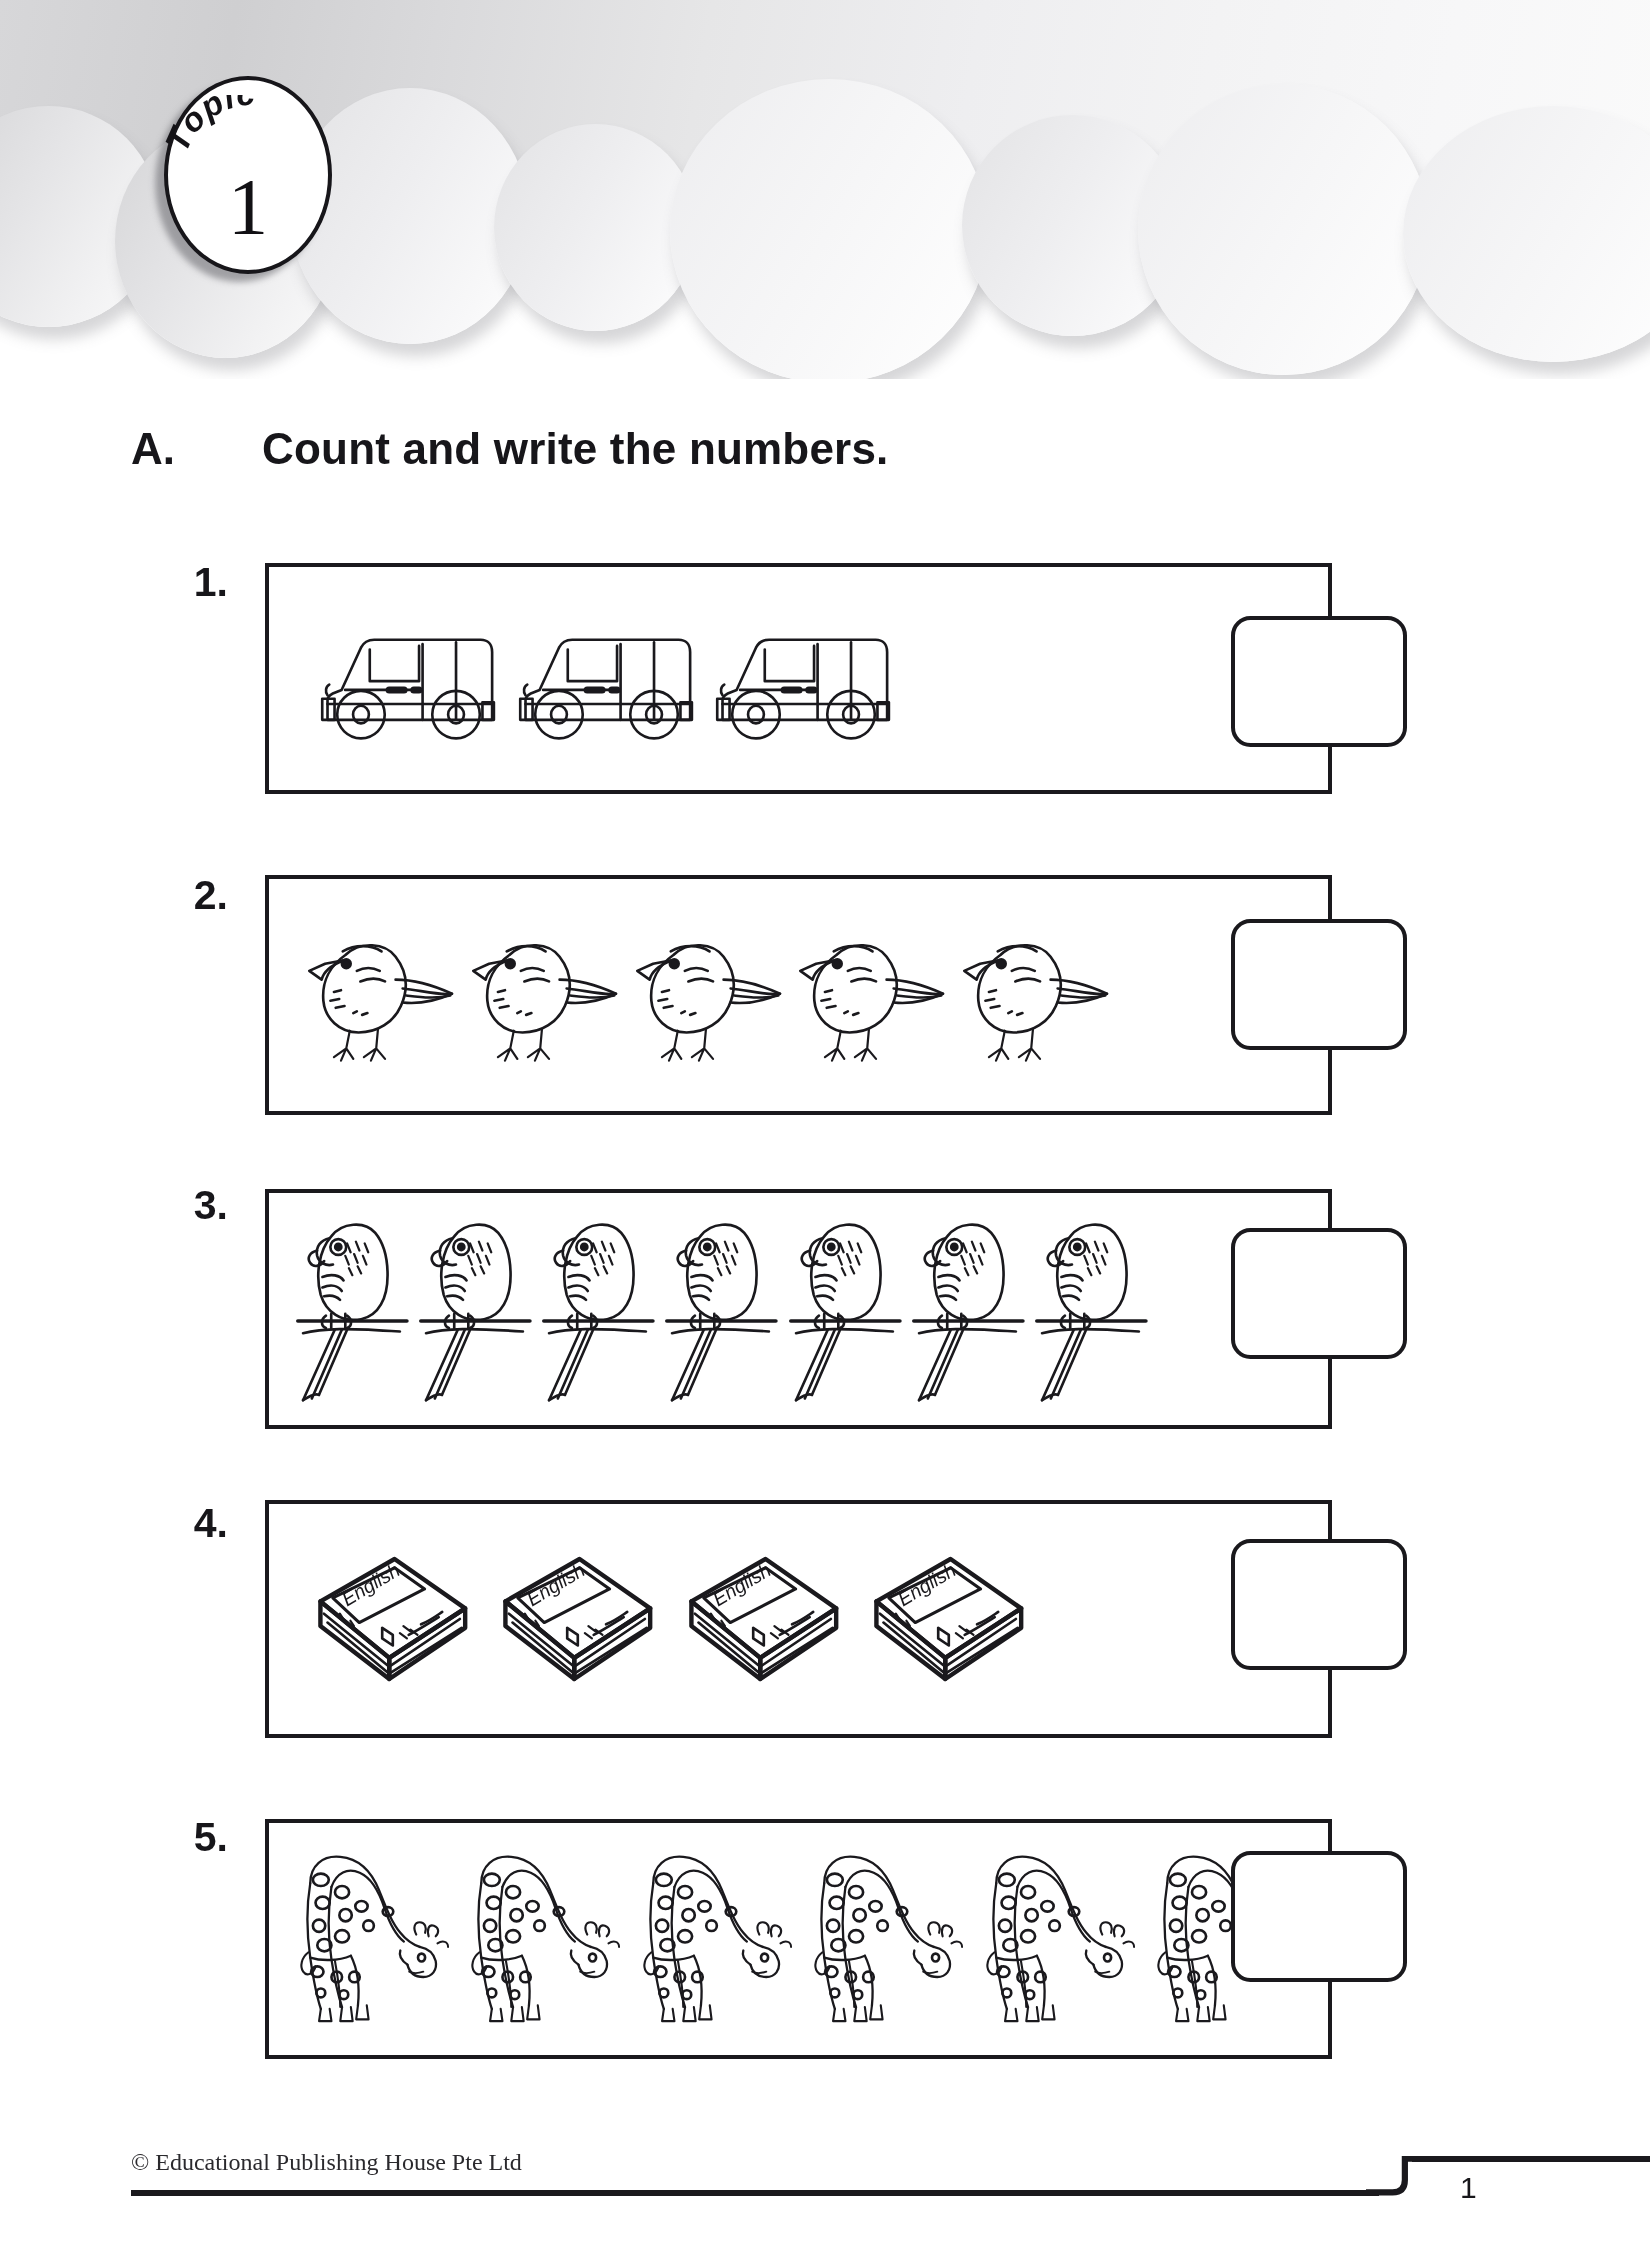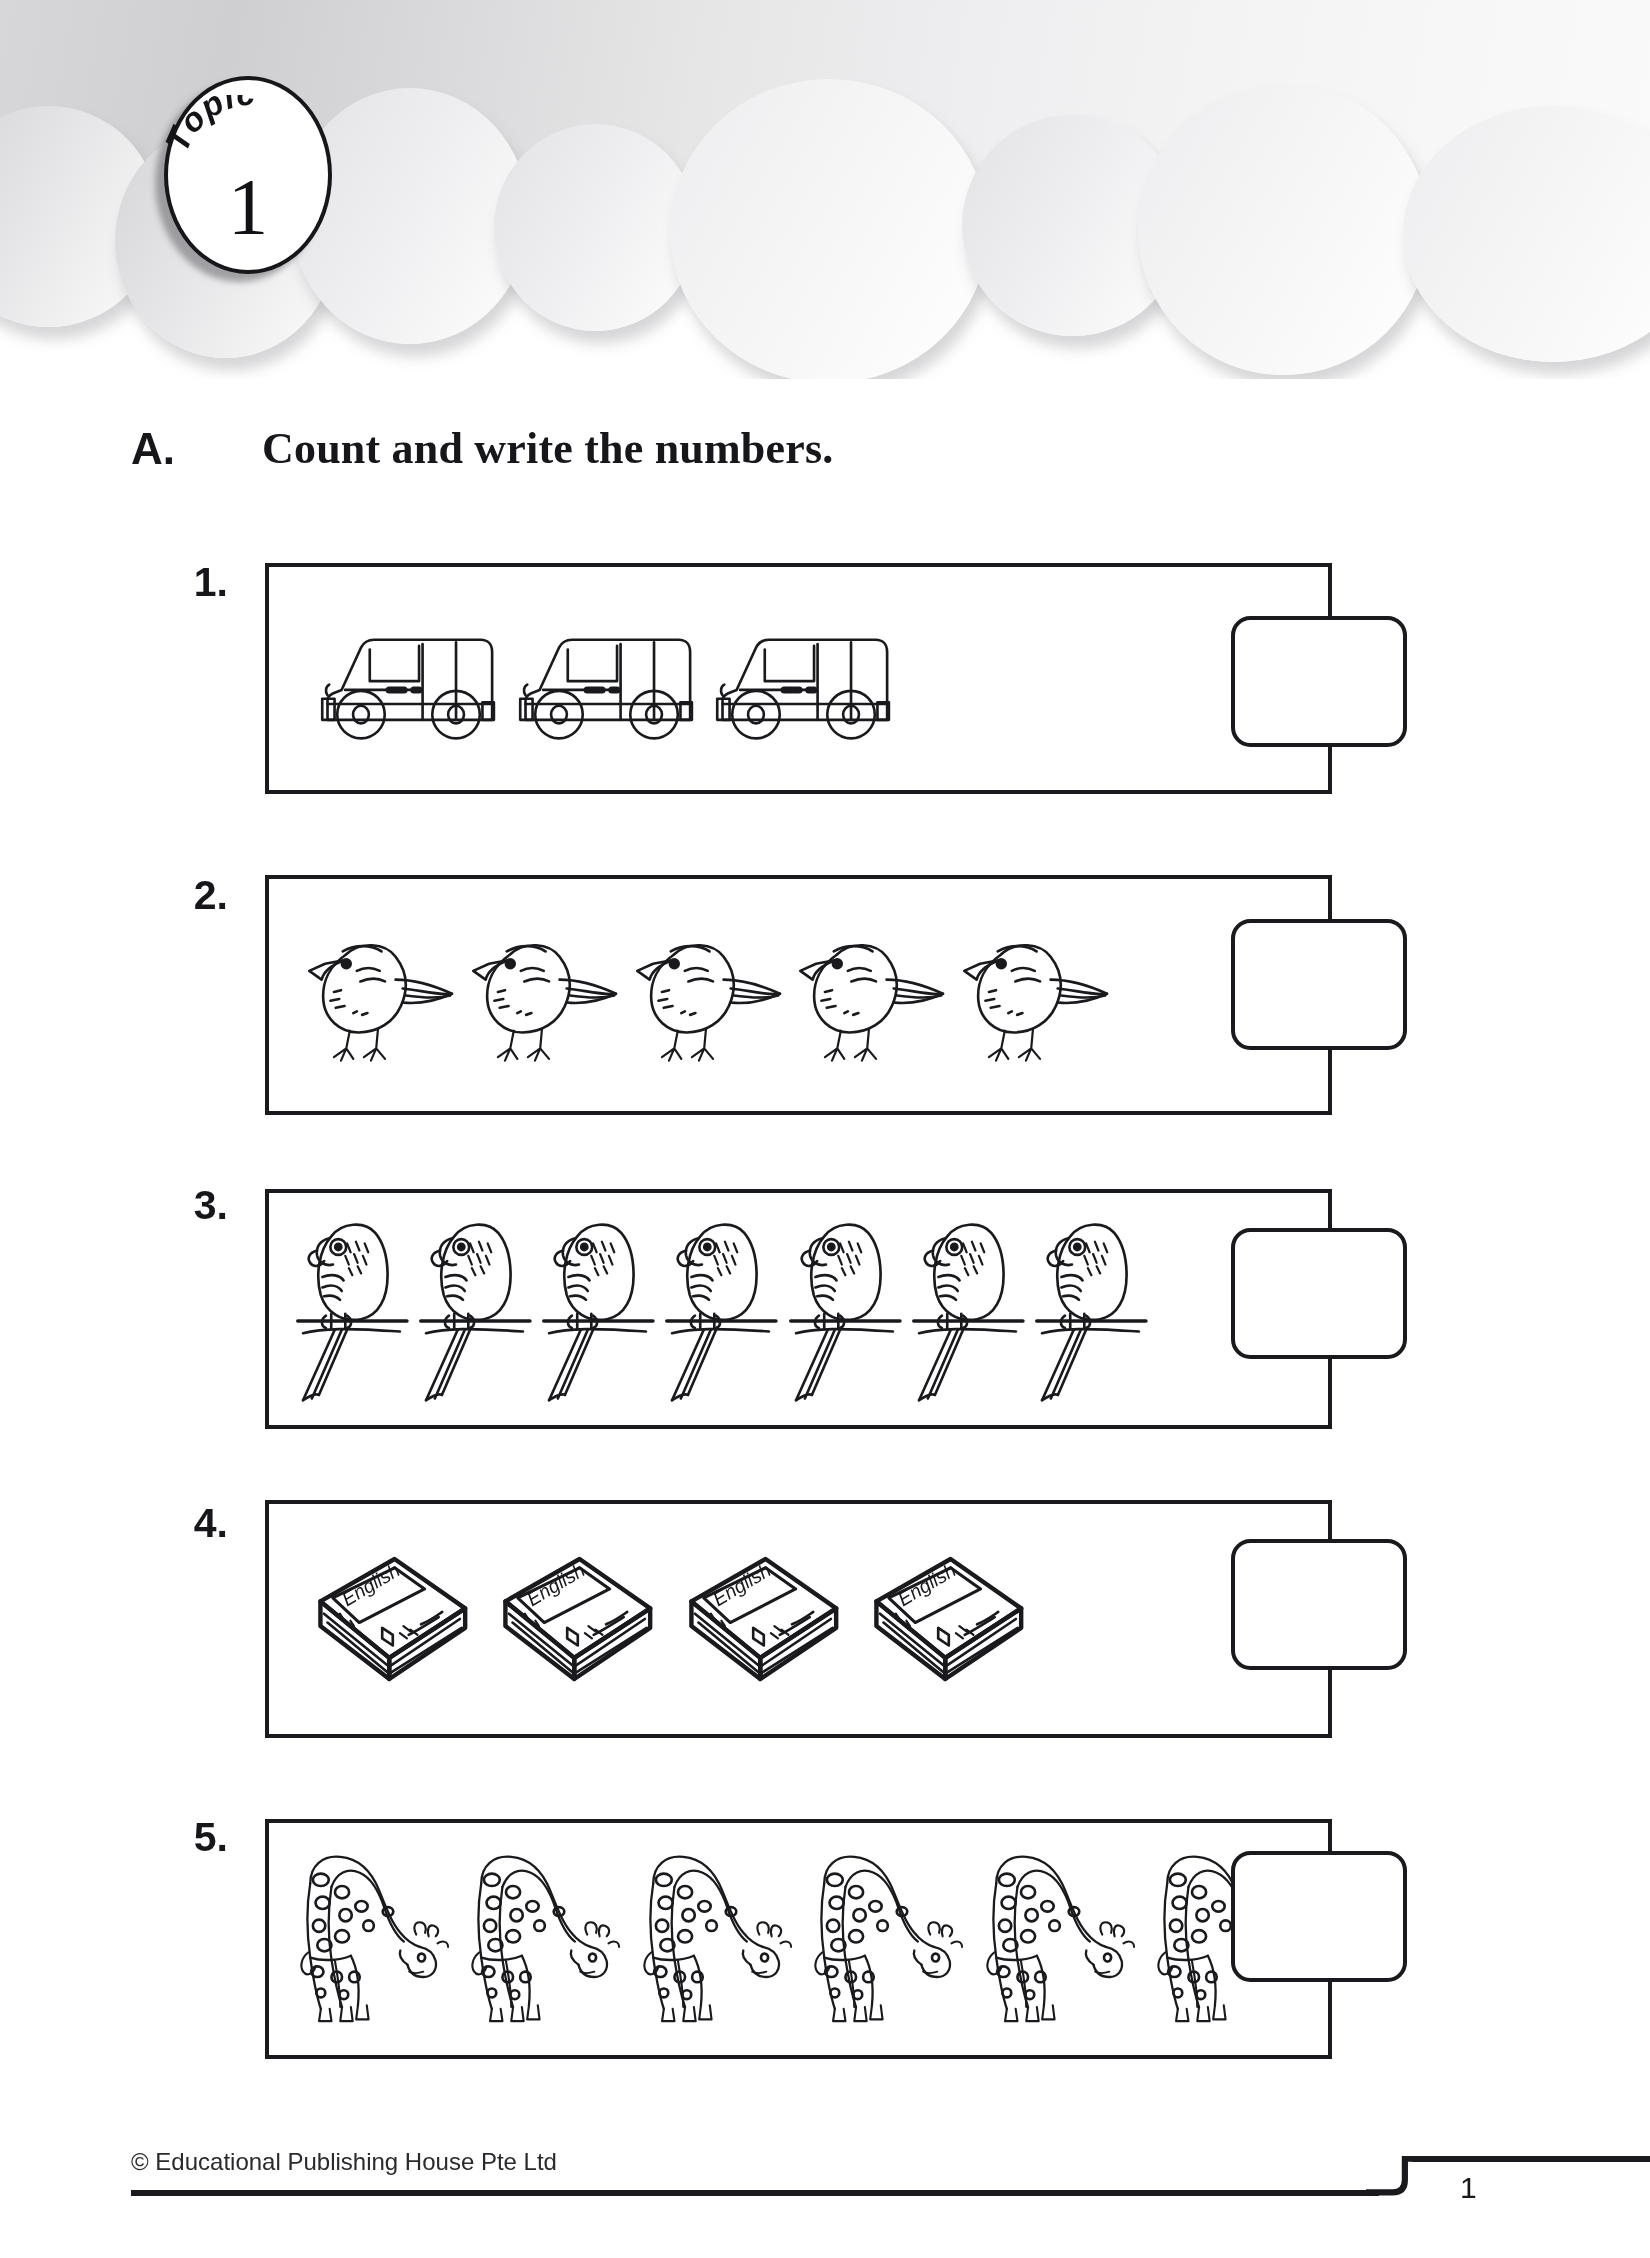--- a/index.html
+++ b/index.html
@@ -112,21 +112,21 @@
     left: 0; top: 0;
     font-family: "Liberation Sans", sans-serif;
     font-weight: bold;
     font-size: 44px;
     line-height: 51px;
     color: #17161a;
   }
   .section-text {
     position: absolute;
     left: 131px; top: 0;
-    font-family: Liberation Serif, serif;
+    font-family: Liberation Sans, sans-serif;
     font-weight: bold;
     font-size: 44px;
     line-height: 51px;
     letter-spacing: 0.2px;
     color: #17161a;
     white-space: nowrap;
   }
 
   
   .qrow {
@@ -173,21 +173,21 @@
     border-radius: 19.4px;
     background: #ffffff;
     box-sizing: border-box;
     z-index: 10;
   }
 
   
   .footer-copy {
     position: absolute;
     left: 131px; top: 2147px;
-    font-family: Liberation Sans, sans-serif;
+    font-family: Liberation Serif, serif;
     font-size: 24px;
     line-height: 30px;
     color: #2a292d;
     white-space: nowrap;
   }
   .footer-rule {
     position: absolute;
     left: 131px; top: 2190px;
     width: 1248px;
     height: 6.2px;

